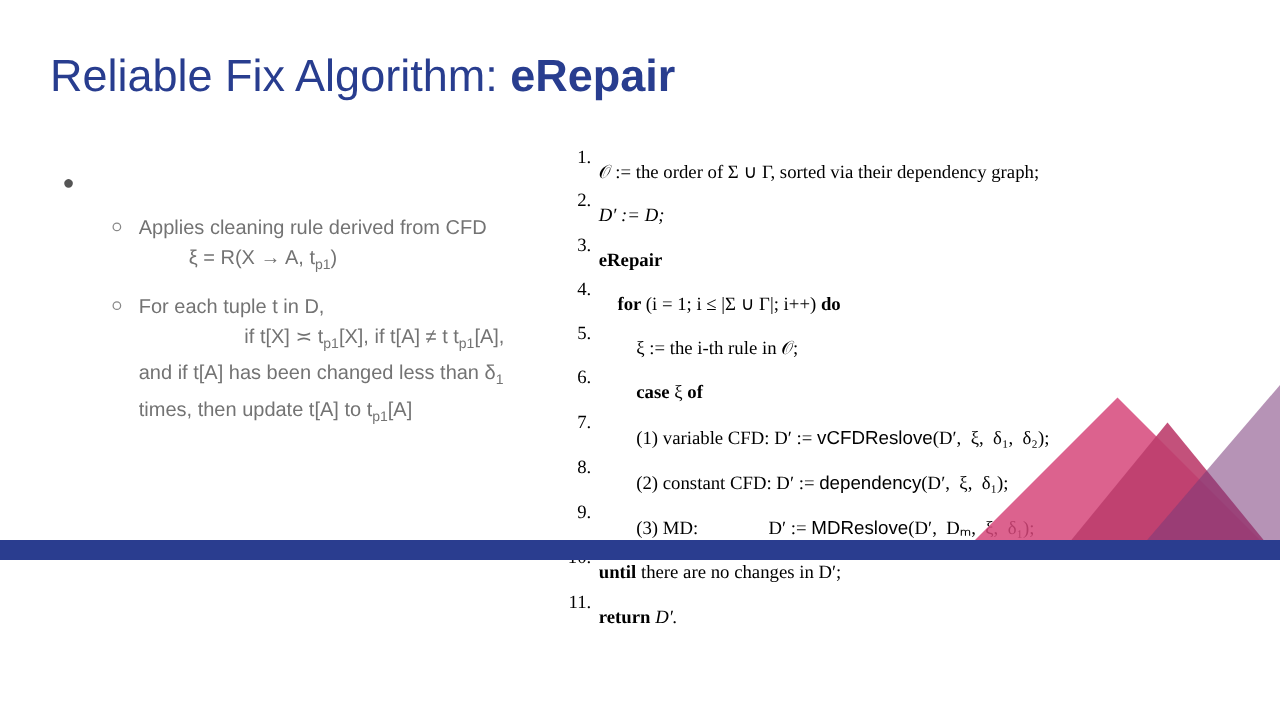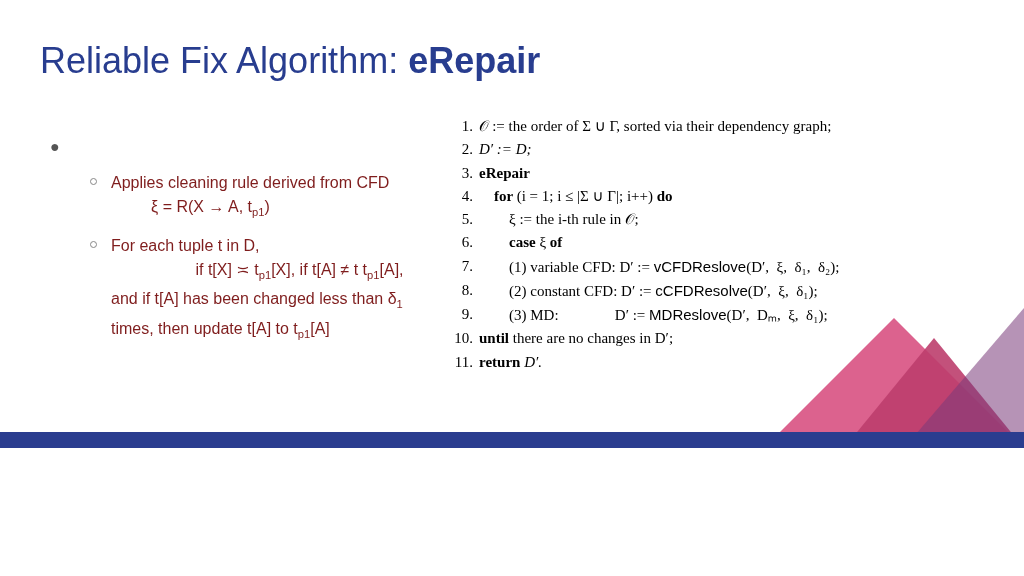--- a/index.html
+++ b/index.html
@@ -6,27 +6,27 @@
   html, body { width: 1024px; height: 576px; overflow: hidden; font-family: Arial, Helvetica, sans-serif; background: #fff; }
   .slide { position: relative; width: 1024px; height: 448px; }
   .title { position: absolute; left: 40px; top: 40px; font-size: 36px; font-weight: 400; color: #283d8f; }
   .title .bold { font-weight: 800; }
   .left-col { position: absolute; left: 50px; top: 135px; width: 370px; }
   .bullet-l1 { display: flex; align-items: flex-start; margin-bottom: 12px; }
   .bullet-l1 .dot { color: #555; font-size: 16px; margin-right: 14px; line-height: 24px; }
   .bullet-l1 .txt { color: #333; font-size: 19px; font-weight: 700; line-height: 24px; }
   .bullet-l2 { display: flex; align-items: flex-start; margin-left: 40px; margin-bottom: 10px; }
   .bullet-l2 .ring { width: 7px; height: 7px; border: 1px solid #888; border-radius: 50%; margin-right: 14px; margin-top: 7px; flex-shrink: 0; }
-  .bullet-l2 .txt { color: #7f1d1d; font-size: 16px; line-height: 24px; }
+  .bullet-l2 .txt { color: #737373; font-size: 16px; line-height: 24px; }
   .indent { margin-left: 0; }
   sub { font-size: 0.7em; }
   .right-col { position: absolute; left: 445px; top: 115px; width: 555px; font-family: "Times New Roman", Times, serif; font-size: 15px; color: #000; line-height: 1.55; }
   .algo-row { display: flex; }
   .algo-num { width: 28px; text-align: right; margin-right: 6px; }
-  .algo-body { flex: 1; white-space: pre; }
+  .algo-body { flex: 1; white-space: pre; margin-top: 12px; }
   .sf { font-family: Liberation Sans, sans-serif; }
   .bottom-bar { position: absolute; left: 0; bottom: 0; width: 1024px; height: 16px; background: #2a3d8f; }
   .triangles { position: absolute; right: 0; bottom: 0; width: 320px; height: 180px; pointer-events: none; }
 </style>
 </head>
 <body>
 <div class="slide">
 
   <div class="title">
     <span>Reliable Fix Algorithm: </span><span class="bold">eRepair</span>
@@ -78,21 +78,21 @@
     <div class="algo-row">
         <div class="algo-num">6.</div>
         <div class="algo-body"><b>        case </b><span>ξ </span><b>of</b></div>
       </div>
     <div class="algo-row">
         <div class="algo-num">7.</div>
         <div class="algo-body"><span>        (1) variable CFD: D′ := </span><span class="sf">vCFDReslove</span><span>(D′,  ξ,  δ₁,  δ₂);</span></div>
       </div>
     <div class="algo-row">
         <div class="algo-num">8.</div>
-        <div class="algo-body"><span>        (2) constant CFD: D′ := </span><span class="sf">cCFDResolve</span><span>(D′,  ξ,  δ₁);</span></div>
+        <div class="algo-body"><span>        (2) constant CFD: D′ := </span><span class="sf">dependency</span><span>(D′,  ξ,  δ₁);</span></div>
       </div>
     <div class="algo-row">
         <div class="algo-num">9.</div>
         <div class="algo-body"><span>        (3) MD:               D′ := </span><span class="sf">MDReslove</span><span>(D′,  Dₘ,  ξ,  δ₁);</span></div>
       </div>
     <div class="algo-row">
         <div class="algo-num">10.</div>
         <div class="algo-body"><b>until </b><span>there are no changes in D′;</span></div>
       </div>
     <div class="algo-row">

